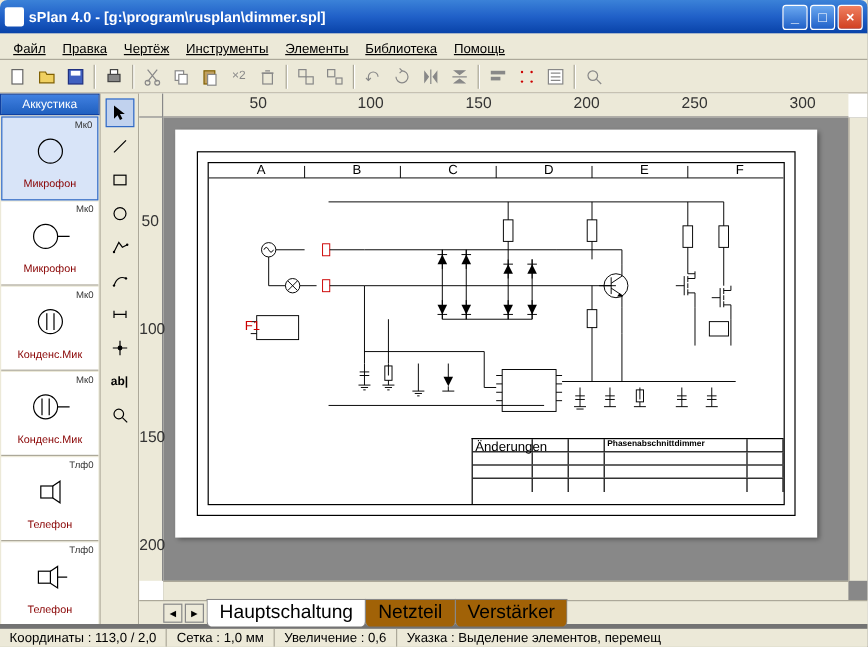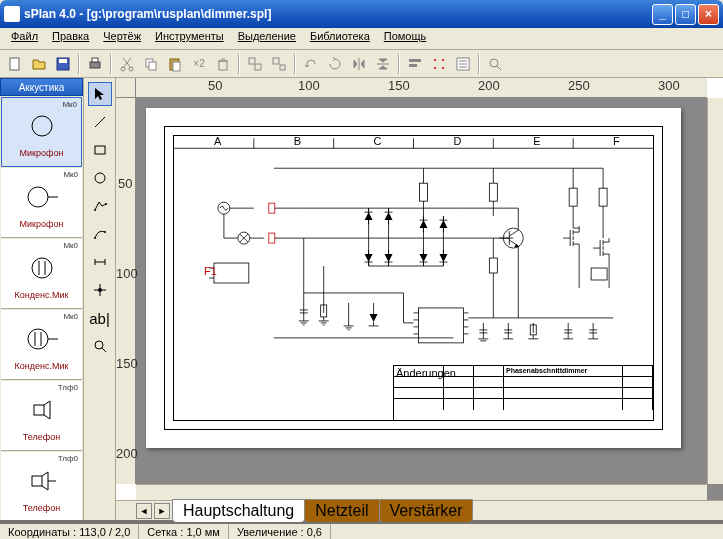--- a/index.html
+++ b/index.html
@@ -6,21 +6,21 @@
 body { background: #ece9d8; width: 723px; height: 539px; overflow: hidden; }
 
 .titlebar { height: 28px; background: linear-gradient(to bottom, #3b82d8 0%, #2060c8 50%, #0842a8 100%); display: flex; align-items: center; padding: 0 4px; border-radius: 6px 6px 0 0; }
 .titlebar-icon { width: 16px; height: 16px; background: #fff; margin-right: 4px; border-radius: 2px; }
 .titlebar-text { color: #fff; font-weight: bold; flex: 1; font-size: 12px; }
 .win-btns { display: flex; gap: 2px; }
 .win-btn { width: 21px; height: 21px; border-radius: 3px; border: 1px solid #fff; display: flex; align-items: center; justify-content: center; color: #fff; font-weight: bold; font-size: 12px; }
 .win-min, .win-max { background: linear-gradient(to bottom, #6aa8f0, #2060c8); }
 .win-close { background: linear-gradient(to bottom, #f08060, #d04020); }
 
-.menubar { height: 22px; background: #ece9d8; display: flex; align-items: flex-start; padding: 0 4px; border-bottom: 1px solid #aca899; }
+.menubar { height: 22px; background: #ece9d8; display: flex; align-items: flex-end; padding: 0 4px; border-bottom: 1px solid #aca899; }
 .menu-item { padding: 2px 7px; cursor: default; }
 .menu-u { text-decoration: underline; }
 
 .toolbar { height: 28px; background: #ece9d8; display: flex; align-items: center; padding: 2px 4px; gap: 2px; border-bottom: 1px solid #aca899; }
 .tb-btn { width: 22px; height: 22px; display: flex; align-items: center; justify-content: center; border: 1px solid transparent; }
 .tb-sep { width: 2px; height: 20px; border-left: 1px solid #aca899; border-right: 1px solid #fff; margin: 0 2px; }
 .tb-btn svg { width: 16px; height: 16px; }
 
 .main-area { display: flex; height: 442px; }
 
@@ -78,21 +78,21 @@
     <div class="win-btn win-max">□</div>
     <div class="win-btn win-close">×</div>
   </div>
 </div>
 
 <div class="menubar">
   <div class="menu-item"><span class="menu-u">Файл</span></div>
   <div class="menu-item"><span class="menu-u">Правка</span></div>
   <div class="menu-item"><span class="menu-u">Чертёж</span></div>
   <div class="menu-item"><span class="menu-u">Инструменты</span></div>
-  <div class="menu-item"><span class="menu-u">Выделение</span></div>
+  <div class="menu-item"><span class="menu-u">Элементы</span></div>
   <div class="menu-item"><span class="menu-u">Библиотека</span></div>
   <div class="menu-item"><span class="menu-u">Помощь</span></div>
 </div>
 
 <div class="toolbar">
   <div class="tb-btn">
       <svg viewBox="0 0 16 16">
         <rect x="3" y="2" width="9" height="12" fill="#fff" stroke="#666"></rect>
       </svg>
     </div>
@@ -324,21 +324,21 @@
         </svg>
       </div>
     <div class="tool-btn">
         <svg width="16" height="16" viewBox="0 0 16 16">
           <line x1="2" y1="8" x2="14" y2="8" stroke="#000"></line>
           <line x1="8" y1="2" x2="8" y2="14" stroke="#000"></line>
           <circle cx="8" cy="8" r="2" fill="#000"></circle>
         </svg>
       </div>
     <div class="tool-btn">
-        <span style="font-size:15px;font-weight:normal">ab|</span>
+        <span style="font-size:10px;font-weight:bold">ab|</span>
       </div>
     <div class="tool-btn">
         <svg width="16" height="16" viewBox="0 0 16 16">
           <circle cx="7" cy="7" r="4" fill="none" stroke="#000"></circle>
           <line x1="10" y1="10" x2="14" y2="14" stroke="#000"></line>
         </svg>
       </div>
   </div>
 
   <div class="canvas-area">
@@ -636,13 +636,14 @@
       <div class="sheet-tab inactive">Netzteil</div>
       <div class="sheet-tab inactive">Verstärker</div>
     </div>
   </div>
 </div>
 
 <div class="statusbar">
   <div class="status-cell"><span>Координаты :</span>&nbsp;<span>113,0 / 2,0</span></div>
   <div class="status-cell"><span>Сетка :</span>&nbsp;<span>1,0 мм</span></div>
   <div class="status-cell"><span>Увеличение :</span>&nbsp;<span>0,6</span></div>
+  <div class="status-cell" style="flex:1;border-right:none"><span>Указка :</span>&nbsp;<span>Выделение элементов, перемещ</span></div>
 </div>
 
 </body></html>

